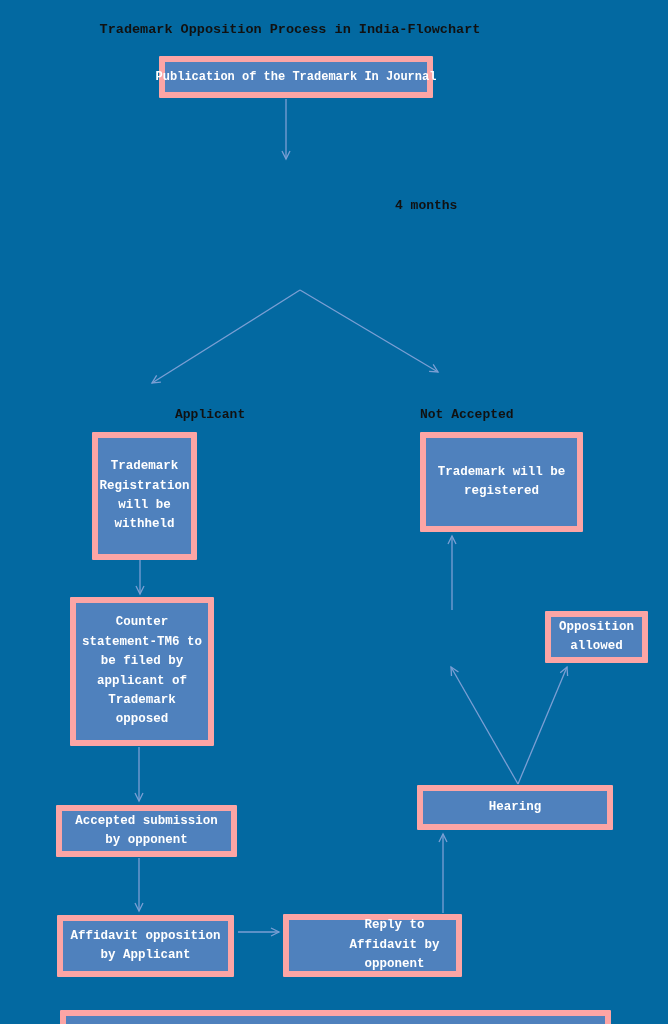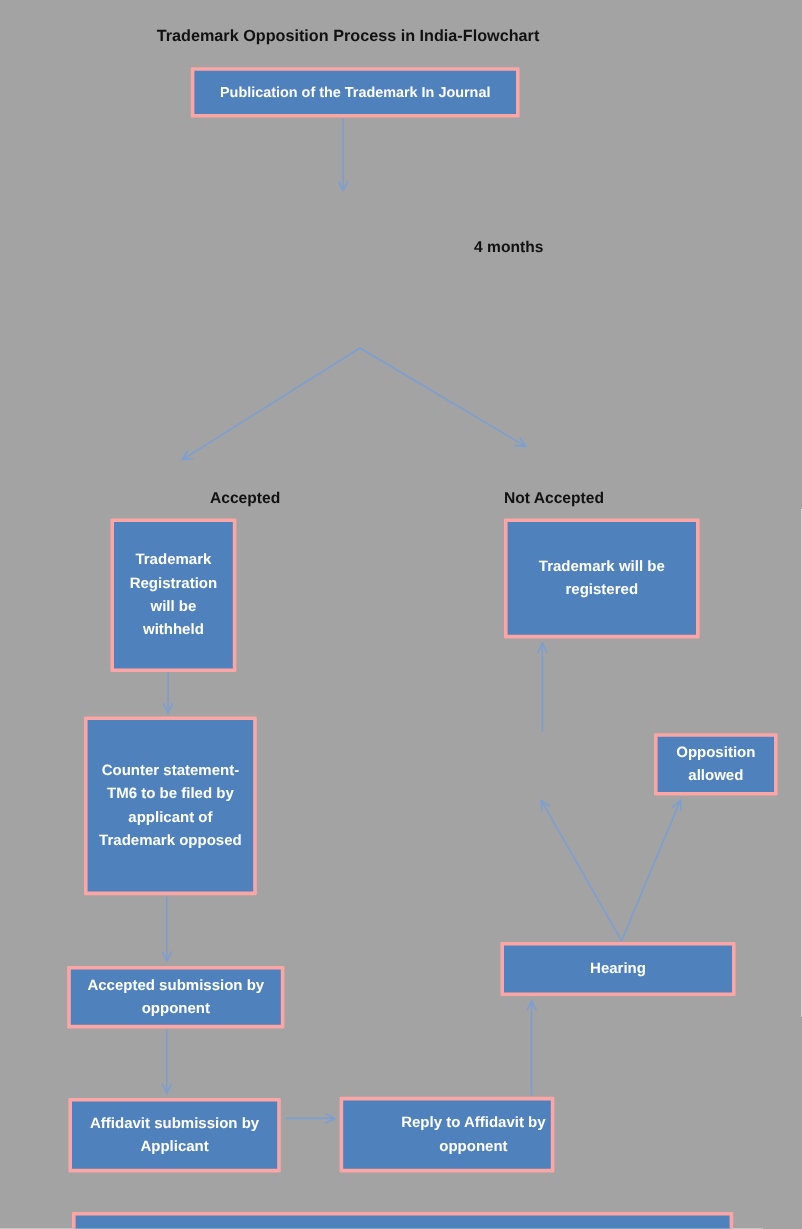--- a/index.html
+++ b/index.html
@@ -1,42 +1,42 @@
 <!DOCTYPE html>
 <html><head>
 <meta charset="utf-8">
 <style>
   html, body { margin: 0; padding: 0; background: #ffffff; }
   .canvas {
     position: relative;
     width: 668px;
     height: 1024px;
-    background: #a3a3a3;
+    background: #0369a1;
     overflow: hidden;
-    font-family: Liberation Sans, sans-serif;
+    font-family: Liberation Mono, monospace;
   }
   .title {
     position: absolute;
     left: 0; top: 22px; width: 580px;
     text-align: center;
     font-size: 13.5px;
     font-weight: 700;
     color: #111111;
   }
   .arrows {
     position: absolute;
     left: 0; top: 0;
     width: 668px; height: 1024px;
     pointer-events: none;
   }
   .node {
     position: absolute;
     box-sizing: border-box;
     background: #4f81bd;
-    border: 3px solid #fca5a5;
+    border: 6px solid #fca5a5;
     border-radius: 1px;
     display: flex;
     align-items: center;
     justify-content: center;
     color: #ffffff;
     font-size: 12.5px;
     font-weight: 700;
     text-align: center;
     line-height: 1.55;
     padding: 2px 4px;
@@ -93,38 +93,38 @@
     </g>
   </svg>
 
   <div class="node node--publication">
     <span>Publication of the Trademark In Journal</span>
   </div>
 
 
   <div class="flow-label flow-label--months">4 months</div>
 
-  <div class="flow-label flow-label--accepted">Accepted</div>
+  <div class="flow-label flow-label--accepted">Applicant</div>
 
   <div class="flow-label flow-label--notacc">Not Accepted</div>
 
   <div class="node node--withheld">
     <span>Trademark Registration will be withheld</span>
   </div>
 
   <div class="node node--counter">
     <span>Counter statement-TM6 to be filed by applicant of Trademark opposed</span>
   </div>
 
   <div class="node node--aff-opp">
     <span>Accepted submission by opponent</span>
   </div>
 
   <div class="node node--aff-app">
-    <span>Affidavit submission by Applicant</span>
+    <span>Affidavit opposition by Applicant</span>
   </div>
 
   <div class="node node--reply">
     <span>Reply to Affidavit by opponent</span>
   </div>
 
   <div class="node node--hearing">
     <span>Hearing</span>
   </div>
 

